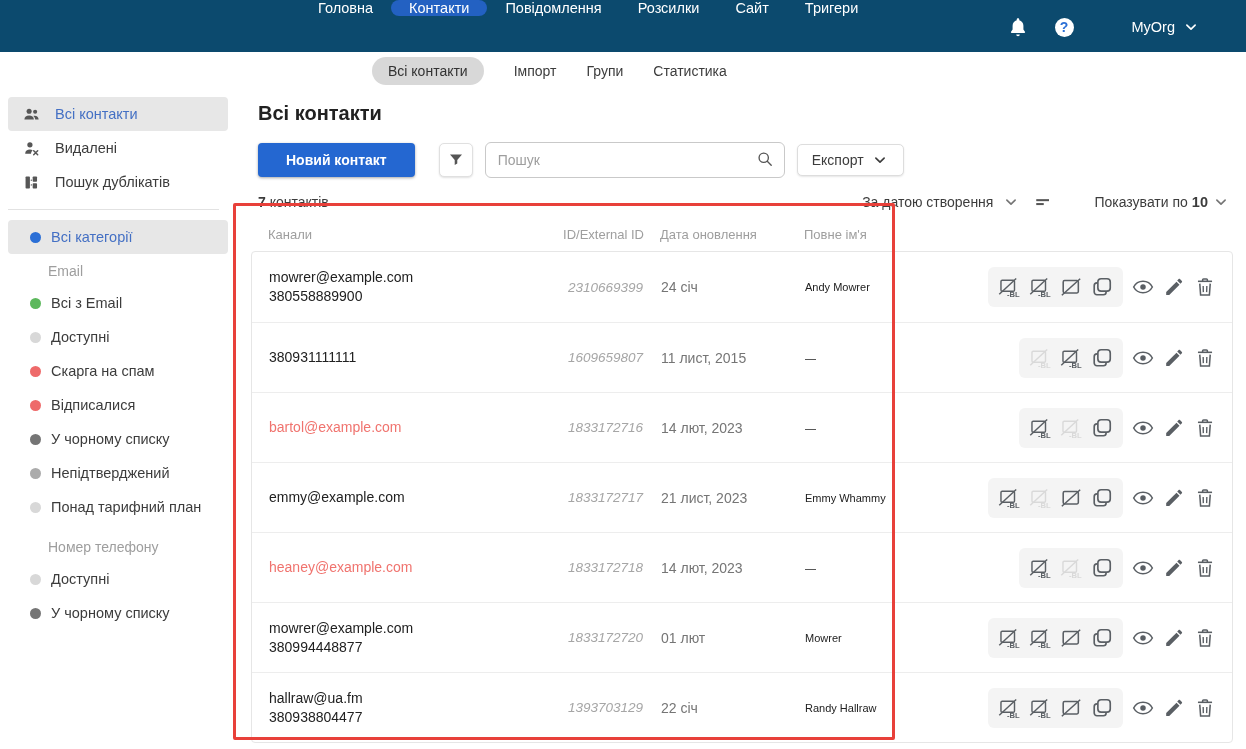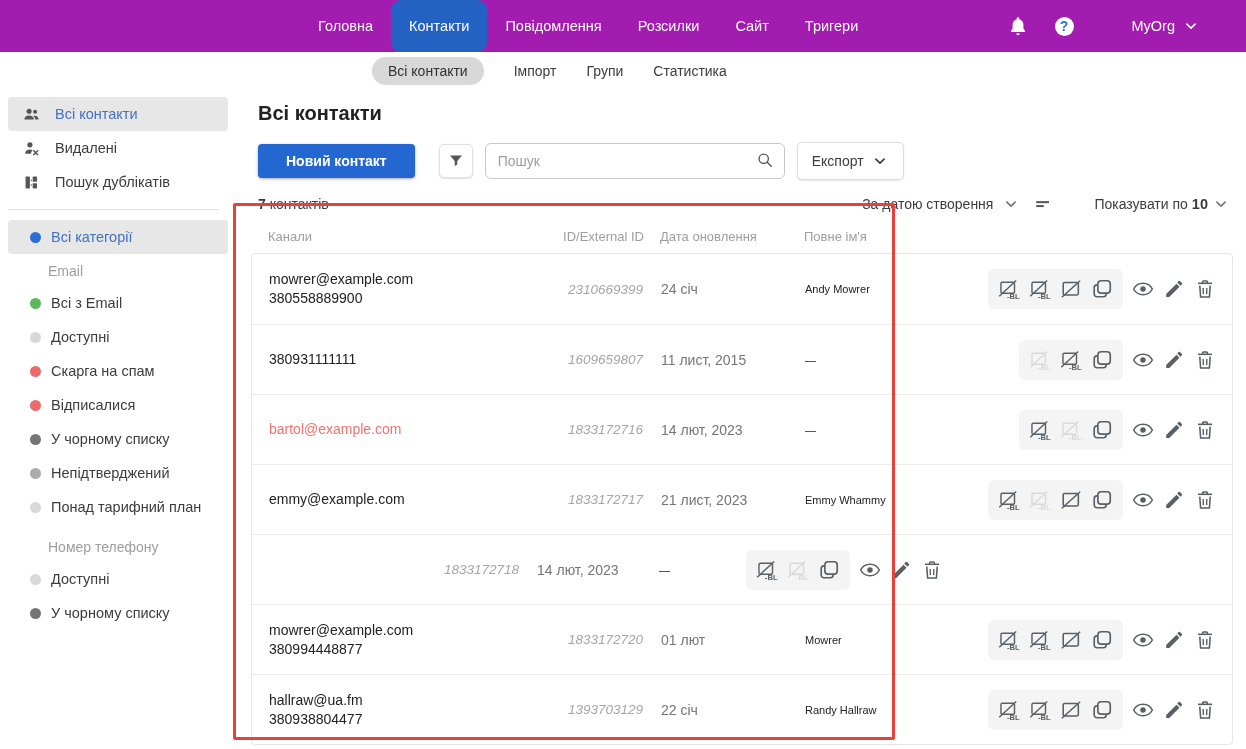--- a/index.html
+++ b/index.html
@@ -5,21 +5,21 @@
   * { box-sizing: border-box; margin: 0; padding: 0; }
   html,body { width:1246px; height:749px; }
   body {
     font-family: "Liberation Sans", "DejaVu Sans", sans-serif;
     background:#ffffff; color:#212121; overflow:hidden; position:relative;
     -webkit-font-smoothing: antialiased;
   }
   button { font-family: inherit; background:none; border:none; cursor:pointer; padding:0; }
 
   
-  .topbar { height:52px; background:#a21caf; display:flex; align-items:stretch; color:#fff; }
+  .topbar { height:52px; background:#0c4a6e; display:flex; align-items:stretch; color:#fff;flex-direction:column; }
   .topnav { display:flex; margin-left:300px; }
   .topnav-item { display:flex; align-items:center; padding:0 18px; font-size:14.5px; color:#fff; white-space:nowrap; }
   .topnav-item.active { background:#2361c2;border-radius:10px; }
   .topbar-right { margin-left:auto; display:flex; align-items:center; padding-right:46px; }
   .bell-btn { margin-right:26px; display:flex; }
   .help-badge { width:19px; height:19px; border-radius:50%; background:#fff; color:#2b6fd6;
     font-weight:bold; font-size:14px; display:flex; align-items:center; justify-content:center; }
   .org-switch { margin-left:58px; display:flex; align-items:center; gap:7px; color:#fff; font-size:14.5px; }
 
   
@@ -48,21 +48,21 @@
   .toolbar { display:flex; align-items:center; margin:17px 0 0 23px; }
   .btn-primary { background:#2467d1; color:#fff; font-size:14px; font-weight:bold; border-radius:4px;
     padding:0 28px; height:34px; box-shadow:0 1px 3px rgba(0,0,0,.35); }
   .btn-filter { width:34px; height:34px; margin-left:24px; background:#fff; border:1px solid #e0e0e0;
     border-radius:5px; box-shadow:0 1px 2px rgba(0,0,0,.12); display:flex; align-items:center; justify-content:center; color:#555; }
   .search-wrap { position:relative; margin-left:12px; }
   .search-input { width:300px; height:36px; border:1px solid #c9c9c9; border-radius:6px;
     padding:0 38px 0 12px; font-size:14px; color:#333; outline:none; }
   .search-input::placeholder { color:#9e9e9e; }
   .search-ic { position:absolute; right:11px; top:8px; color:#555; }
-  .btn-export { margin-left:12px; height:38px; background:#fff; border:1px solid #ddd; border-radius:5px;
+  .btn-export { margin-left:12px; height:32px; background:#fff; border:1px solid #ddd; border-radius:5px;
     box-shadow:0 1px 2px rgba(0,0,0,.10); padding:0 14px; display:flex; align-items:center; gap:7px;
     font-size:14px; color:#3c3c3c; }
 
   .info-row { display:flex; align-items:center; margin:15px 16px 0 23px; font-size:14px; color:#3c3c3c; }
   .count b { font-weight:bold; }
   .info-right { margin-left:auto; display:flex; align-items:center; }
   .sort-select { display:flex; align-items:center; gap:9px; color:#3c3c3c; font-size:14px; }
   .sort-order-btn { margin-left:14px; display:flex; color:#555; }
   .show-per { display:flex; align-items:center; gap:4px; margin-left:42px; font-size:14px; }
   .show-per b { font-weight:bold; font-size:14.5px; }
@@ -510,20 +510,23 @@
             </button>
           <button class="aicon">
               <svg class="ic">
                 <use href="#sym-trash"></use>
               </svg>
             </button>
         </div>
       </div>
 
       <div class="tgrid trow">
+        <div>
+          <span class="ch-line unsub">heaney@example.com</span>
+        </div>
         <div class="cell-id">1833172718</div>
         <div class="cell-date">14 лют, 2023</div>
         <div class="cell-name">—</div>
         <div class="cell-actions">
           <div class="action-group">
             <button class="aicon">
                 <svg class="ic">
                   <use href="#sym-bl"></use>
                 </svg>
               </button>

